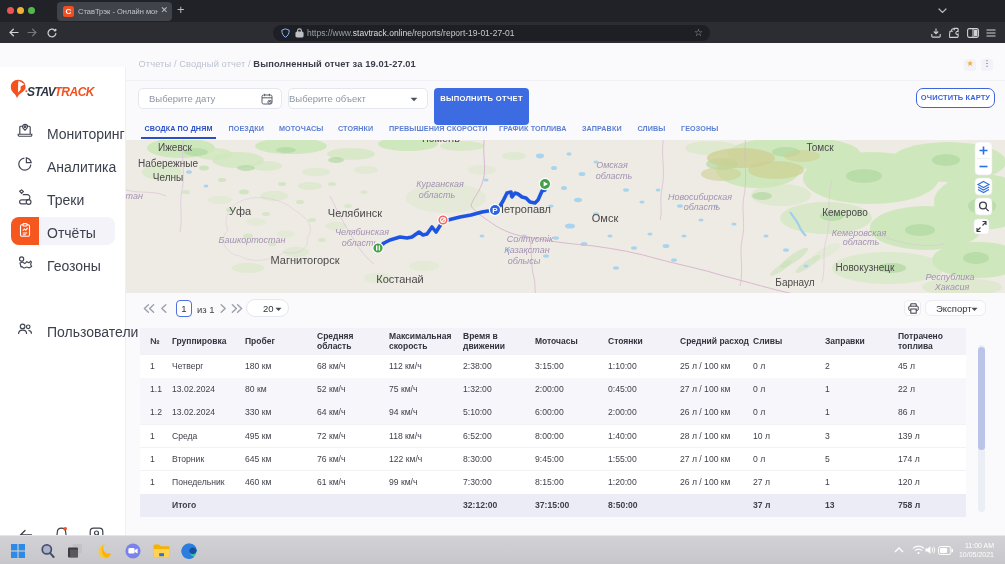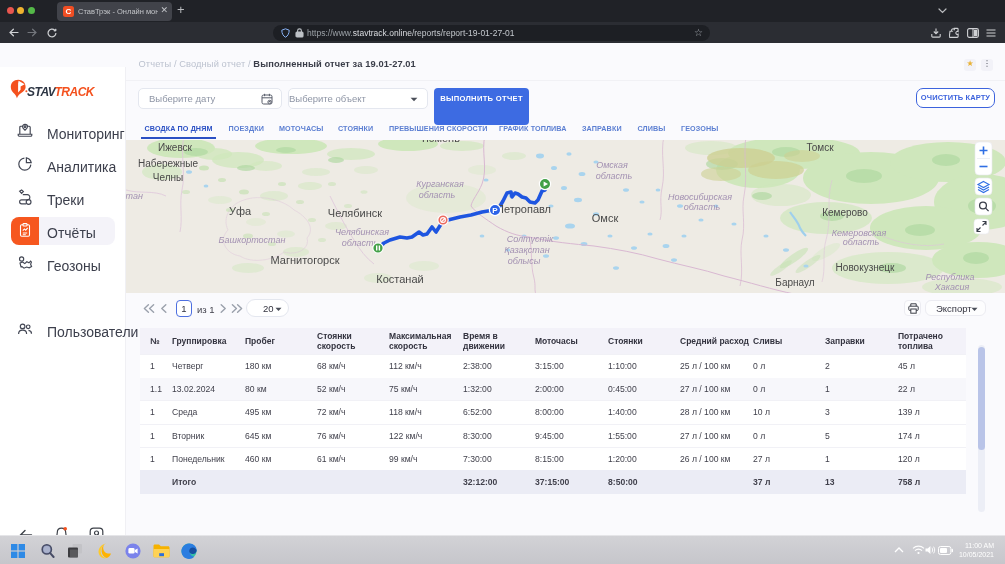--- a/index.html
+++ b/index.html
@@ -501,21 +501,21 @@
           <col style="width:73px">
           <col style="width:72px">
           <col style="width:73px">
           <col style="width:68px">
       </colgroup>
       <tbody>
           <tr>
             <th>№</th>
             <th>Группировка</th>
             <th>Пробег</th>
-            <th>Стоянки скорость</th>
+            <th>Средняя область</th>
             <th>Максимальная скорость</th>
             <th>Время в движении</th>
             <th>Моточасы</th>
             <th>Стоянки</th>
             <th class="nw">Средний расход</th>
             <th>Сливы</th>
             <th>Заправки</th>
             <th>Потрачено топлива</th>
           </tr>
       <tr class="white">
@@ -539,20 +539,34 @@
             <td>52 км/ч</td>
             <td>75 км/ч</td>
             <td>1:32:00</td>
             <td>2:00:00</td>
             <td>0:45:00</td>
             <td>27 л / 100 км</td>
             <td>0 л</td>
             <td>1</td>
             <td>22 л</td>
           </tr>
+      <tr class="sub">
+            <td>1.2</td>
+            <td>13.02.2024</td>
+            <td>330 км</td>
+            <td>64 км/ч</td>
+            <td>94 км/ч</td>
+            <td>5:10:00</td>
+            <td>6:00:00</td>
+            <td>2:00:00</td>
+            <td>26 л / 100 км</td>
+            <td>0 л</td>
+            <td>1</td>
+            <td>86 л</td>
+          </tr>
       <tr class="white">
             <td>1</td>
             <td>Среда</td>
             <td>495 км</td>
             <td>72 км/ч</td>
             <td>118 км/ч</td>
             <td>6:52:00</td>
             <td>8:00:00</td>
             <td>1:40:00</td>
             <td>28 л / 100 км</td>

